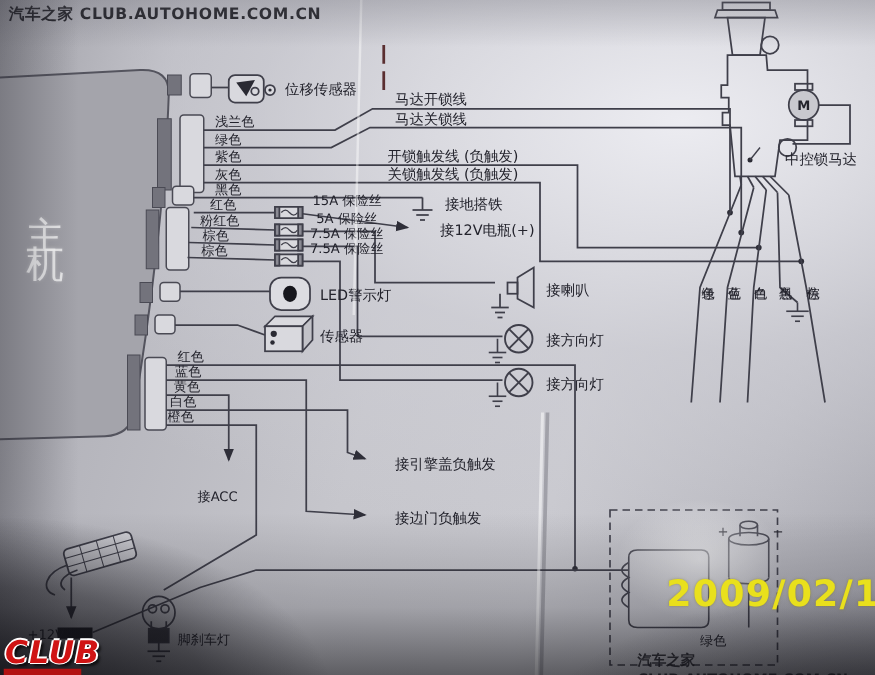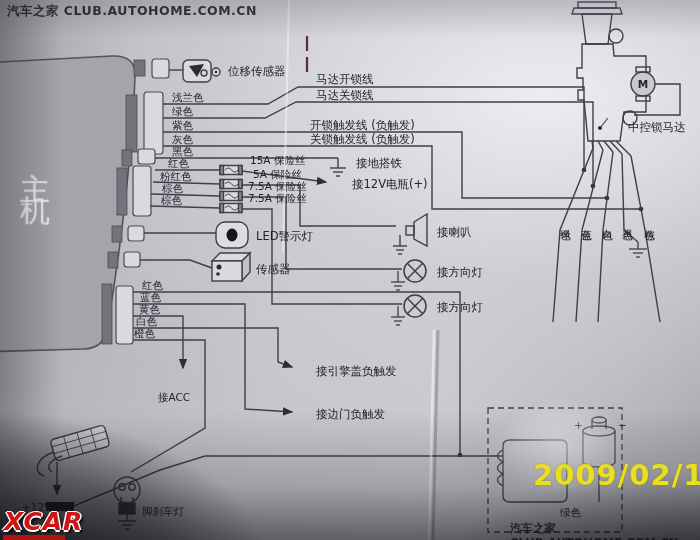--- a/index.html
+++ b/index.html
@@ -336,16 +336,16 @@
 
     <g>
       <line x1="289" y1="0" x2="283" y2="252" stroke="rgba(255,255,255,0.45)" stroke-width="2"></line>
       <line x1="307" y1="36" x2="307" y2="78" stroke="#5a2e30" stroke-width="2.2" stroke-dasharray="15 6"></line>
       <line x1="434" y1="330" x2="429" y2="540" stroke="rgba(255,255,255,0.5)" stroke-width="2.4"></line>
       <line x1="438" y1="330" x2="433" y2="540" stroke="rgba(55,55,65,0.28)" stroke-width="3"></line>
     </g>
   </svg>
 
   <div class="date-stamp">2009/02/13</div>
-  <div class="xcar">XCAR</div>
+  <div class="xcar">CLUB</div>
   <div class="xcar-banner"></div>
   <div class="wm-bottom">汽车之家 CLUB.AUTOHOME.COM.CN</div>
 </div>
 
 </body></html>

